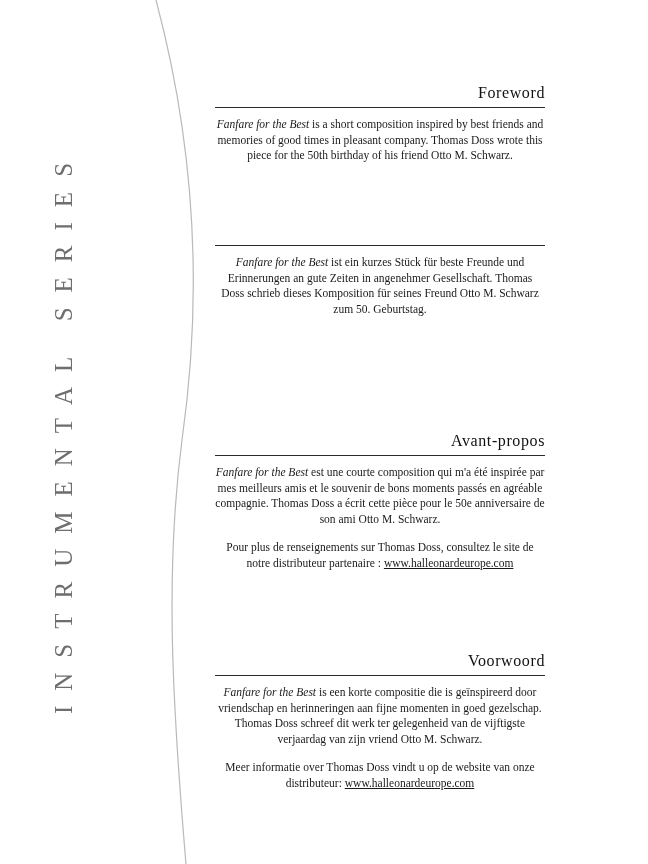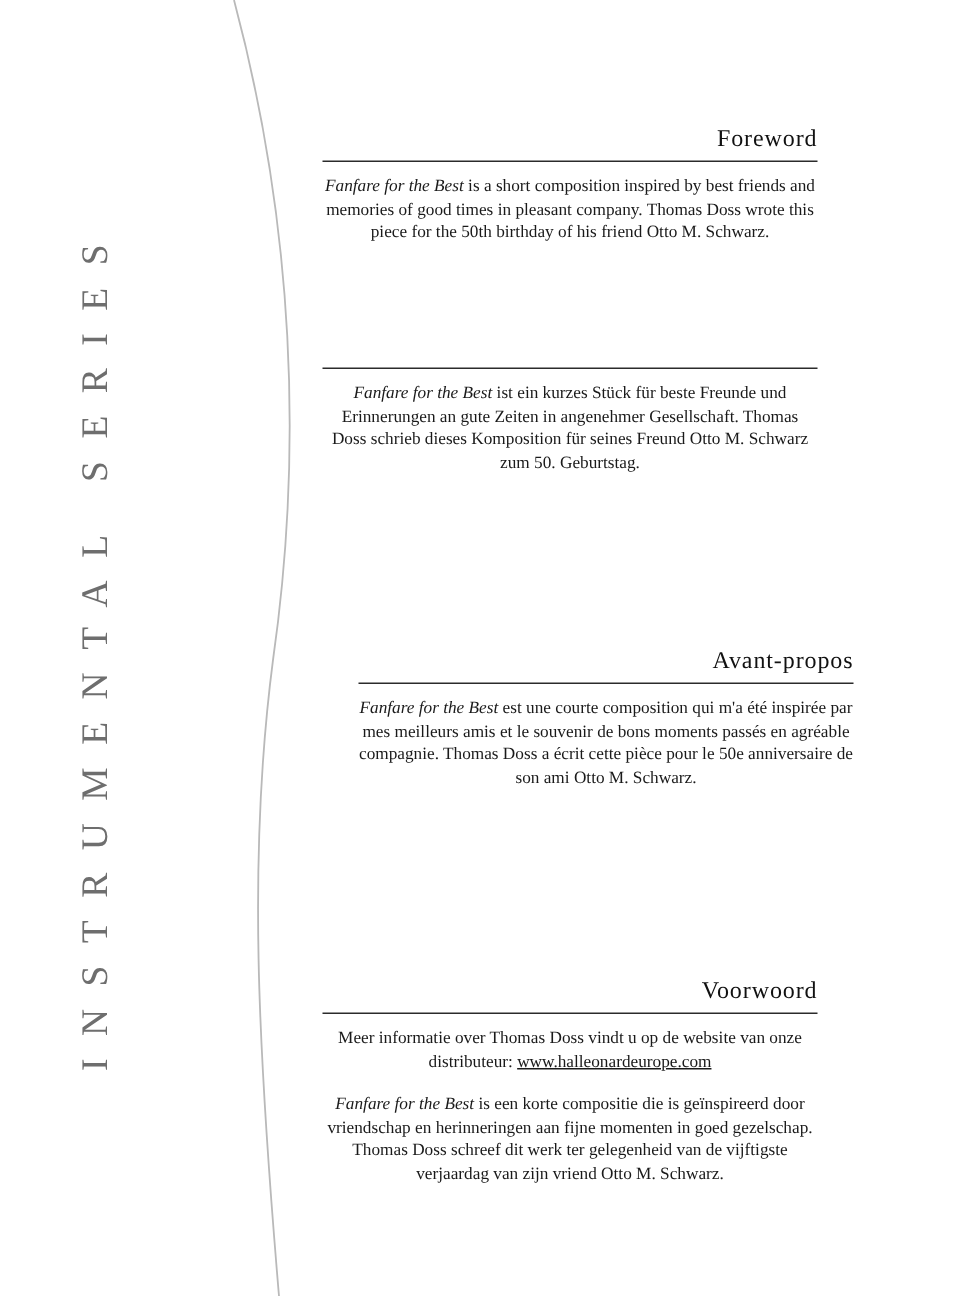--- a/index.html
+++ b/index.html
@@ -127,33 +127,36 @@
       </p>
     </div>
 
     <div class="section" style="top:245px;">
       <div class="rule"></div>
       <p class="para">
         <span class="it">Fanfare for the Best</span><span> ist ein kurzes Stück für beste Freunde und Erinnerungen an gute Zeiten in angenehmer Gesellschaft. Thomas Doss schrieb dieses Komposition für seines Freund Otto M. Schwarz zum 50. Geburtstag.</span>
       </p>
     </div>
 
-    <div class="section" style="top:432px;margin-left:24px;">
+    <div class="section" style="top:432px;">
       <h2 class="sec-title">Avant-propos</h2>
       <div class="rule"></div>
       <p class="para">
         <span class="it">Fanfare for the Best</span><span> est une courte composition qui m'a été inspirée par mes meilleurs amis et le souvenir de bons moments passés en agréable compagnie. Thomas Doss a écrit cette pièce pour le 50e anniversaire de son ami Otto M. Schwarz.</span>
+      </p>
+      <p class="para">
+        <span>Pour plus de renseignements sur Thomas Doss, consultez le site de notre distributeur partenaire : </span><a class="lnk" href="#">www.halleonardeurope.com</a>
       </p>
     </div>
 
     <div class="section" style="top:652px;">
       <h2 class="sec-title">Voorwoord</h2>
       <div class="rule"></div>
       <p class="para">
-        <span>Meer informatie over Thomas Doss vindt u op de website van onze distributeur: </span><a class="lnk" href="#">www.halleonardeurope.com</a>
+        <span class="it">Fanfare for the Best</span><span> is een korte compositie die is geïnspireerd door vriendschap en herinneringen aan fijne momenten in goed gezelschap. Thomas Doss schreef dit werk ter gelegenheid van de vijftigste verjaardag van zijn vriend Otto M. Schwarz.</span>
       </p>
       <p class="para">
-        <span class="it">Fanfare for the Best</span><span> is een korte compositie die is geïnspireerd door vriendschap en herinneringen aan fijne momenten in goed gezelschap. Thomas Doss schreef dit werk ter gelegenheid van de vijftigste verjaardag van zijn vriend Otto M. Schwarz.</span>
+        <span>Meer informatie over Thomas Doss vindt u op de website van onze distributeur: </span><a class="lnk" href="#">www.halleonardeurope.com</a>
       </p>
     </div>
 
   </div>
 </div>
 
 </body></html>

